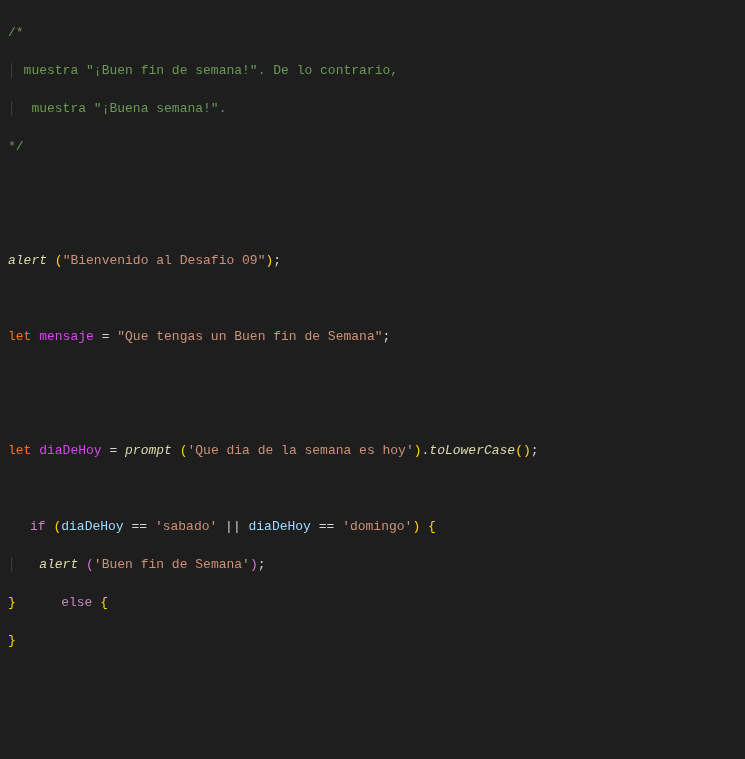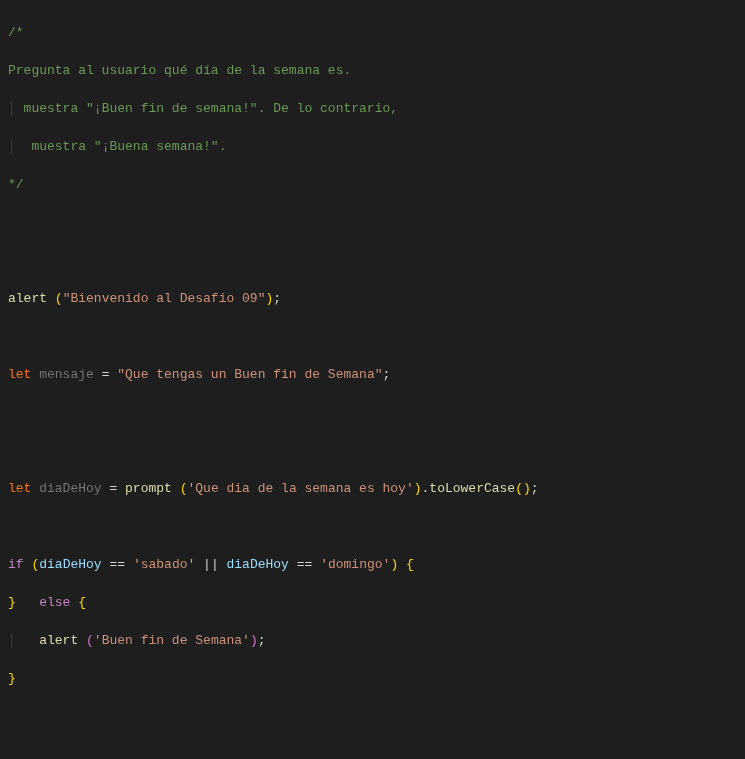--- a/index.html
+++ b/index.html
@@ -17,51 +17,50 @@
     padding: 4px 0 10px 8px;
     white-space: pre;
   }
   .line {
     display: block;
     min-height: 19px;
   }
   
   .c-comment   { color: #6a9955; }           
   .c-punct     { color: #d4d4d4; }           
-  .c-call      { color: #dcdcaa; }           
+  .c-call      { color: #dcdcaa; font-style: italic; }           
   .c-varlight  { color: #9cdcfe; }           
-  .c-vardecl   { color: #737373; text-align: right; }           
+  .c-vardecl   { color: #d946ef; text-align: right; }           
   .c-keyword   { color: #f97316; }           
-  .c-ctrl      { color: #c586c0; }           
+  .c-ctrl      { color: #c586c0; margin-left: 22px; }           
   .c-str       { color: #ce9178; }           
   .c-brace     { color: #ffd700; }           
   .c-bracep    { color: #da70d6; }           
   .guide { color:#404040; }
 </style>
 </head>
 <body>
 
 <div class="editor">
 <span class="line"><span class="c-comment">/*</span></span>
-<span class="line"><span class="c-comment">Pregunta al usuario qué día de la semana es.</span></span>
 <span class="line"><span class="guide">│</span><span class="c-comment"> muestra "¡Buen fin de semana!". De lo contrario,</span></span>
 <span class="line"><span class="guide">│</span><span class="c-comment">  muestra "¡Buena semana!".</span></span>
 <span class="line"><span class="c-comment">*/</span></span>
 <span class="line"></span>
 <span class="line"></span>
 <span class="line"><span class="c-call">alert</span><span class="c-punct"> </span><span class="c-brace">(</span><span class="c-str">"Bienvenido al Desafio 09"</span><span class="c-brace">)</span><span class="c-punct">;</span></span>
 <span class="line"></span>
 <span class="line"><span class="c-keyword">let</span><span class="c-punct"> </span><span class="c-vardecl">mensaje</span><span class="c-punct"> = </span><span class="c-str">"Que tengas un Buen fin de Semana"</span><span class="c-punct">;</span></span>
 <span class="line"></span>
 <span class="line"></span>
 <span class="line"><span class="c-keyword">let</span><span class="c-punct"> </span><span class="c-vardecl">diaDeHoy</span><span class="c-punct"> = </span><span class="c-call">prompt</span><span class="c-punct"> </span><span class="c-brace">(</span><span class="c-str">'Que dia de la semana es hoy'</span><span class="c-brace">)</span><span class="c-punct">.</span><span class="c-call">toLowerCase</span><span class="c-brace">()</span><span class="c-punct">;</span></span>
 <span class="line"></span>
 <span class="line"><span class="c-ctrl">if</span><span class="c-punct"> </span><span class="c-brace">(</span><span class="c-varlight">diaDeHoy</span><span class="c-punct"> == </span><span class="c-str">'sabado'</span><span class="c-punct"> || </span><span class="c-varlight">diaDeHoy</span><span class="c-punct"> == </span><span class="c-str">'domingo'</span><span class="c-brace">)</span><span class="c-punct"> </span><span class="c-brace">{</span></span>
+<span class="line"><span class="guide">│   </span><span class="c-call">alert</span><span class="c-punct"> </span><span class="c-bracep">(</span><span class="c-str">'Buen fin de Semana'</span><span class="c-bracep">)</span><span class="c-punct">;</span></span>
 <span class="line"><span class="c-brace">}</span><span class="c-punct">   </span><span class="c-ctrl">else</span><span class="c-punct"> </span><span class="c-brace">{</span></span>
-<span class="line"><span class="guide">│   </span><span class="c-call">alert</span><span class="c-punct"> </span><span class="c-bracep">(</span><span class="c-str">'Buen fin de Semana'</span><span class="c-bracep">)</span><span class="c-punct">;</span></span>
 <span class="line"><span class="c-brace">}</span></span>
 
 
 
 
 
 
 
 
 

